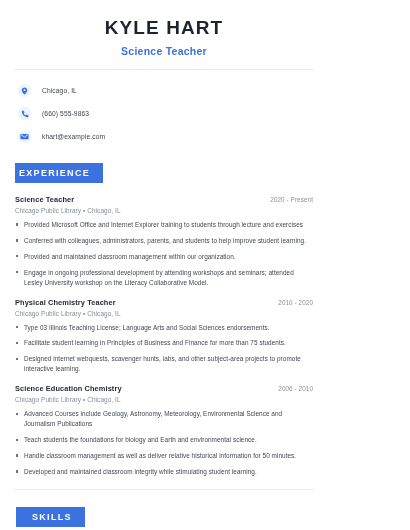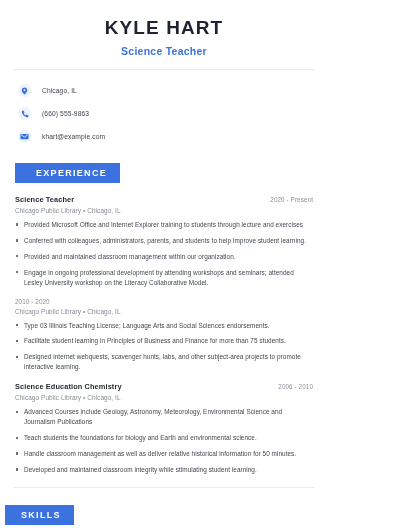--- a/index.html
+++ b/index.html
@@ -82,24 +82,24 @@
   .section {
     margin-top: 16px;
   }
   .section-badge {
     display: inline-block;
     background: #3c72e0;
     color: #ffffff;
     font-size: 9px;
     font-weight: bold;
     letter-spacing: 1.3px;
-    padding: 5px 13px 5px 21px;
+    padding: 5px 13px 5px 4px;
   }
   .badge-indent { margin-left: 15px; }
-  .badge-flush  { margin-left: 5px; padding-left: 16px; }
+  .badge-flush  { margin-left: 16px; padding-left: 16px; }
 
   
   .exp-list {
     padding: 0 15px 0 15px;
     margin-top: 12px;
   }
   .exp-item { margin-bottom: 10px; }
   .exp-head {
     display: flex;
     justify-content: space-between;
@@ -224,20 +224,21 @@
         <ul class="bullets">
           <li>Provided Microsoft Office and Internet Explorer training to students through lecture and exercises</li>
           <li>Conferred with colleagues, administrators, parents, and students to help improve student learning.</li>
           <li>Provided and maintained classroom management within our organization.</li>
           <li>Engage in ongoing professional development by attending workshops and seminars; attended Lesley University workshop on the Literacy Collaborative Model.</li>
         </ul>
       </div>
 
       <div class="exp-item">
         <div class="exp-head">
+          <span class="exp-role">Physical Chemistry Teacher</span>
           <span class="exp-dates">2010 - 2020</span>
         </div>
         <div class="exp-meta">Chicago Public Library • Chicago, IL</div>
         <ul class="bullets">
           <li>Type 03 Illinois Teaching License; Language Arts and Social Sciences endorsements.</li>
           <li>Facilitate student learning in Principles of Business and Finance for more than 75 students.</li>
           <li>Designed internet webquests, scavenger hunts, labs, and other subject-area projects to promote interactive learning.</li>
         </ul>
       </div>
 

